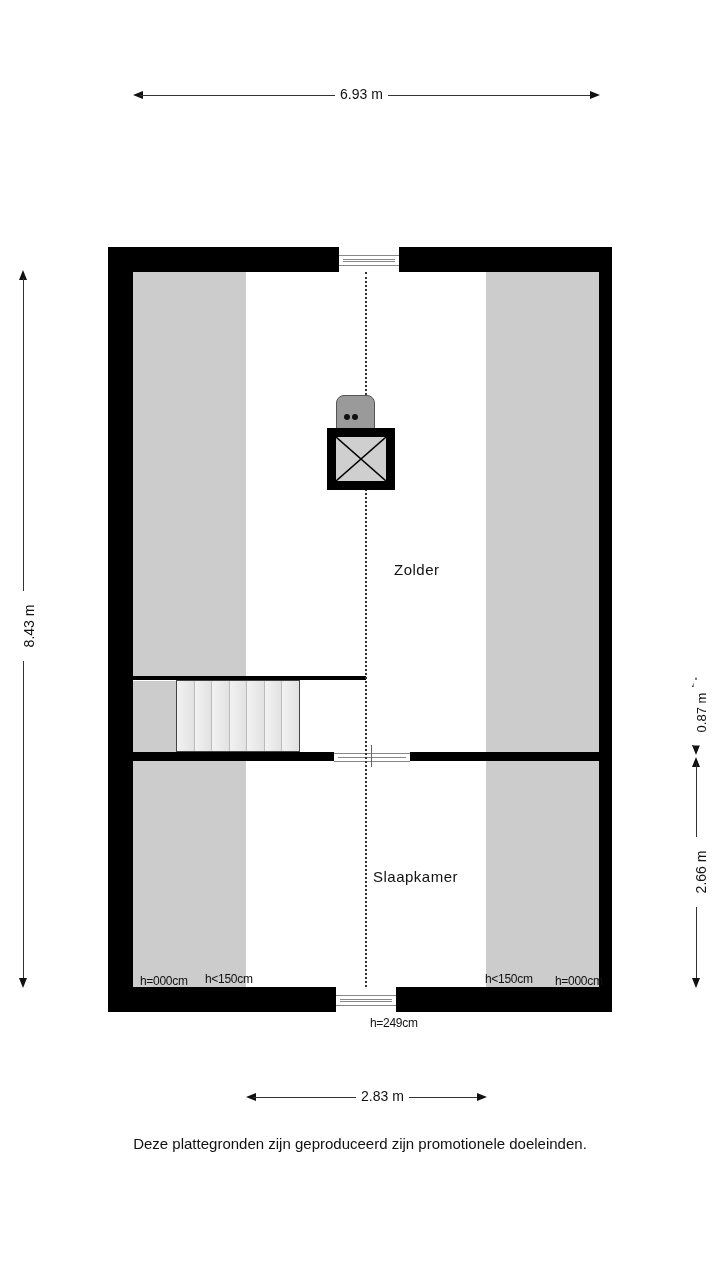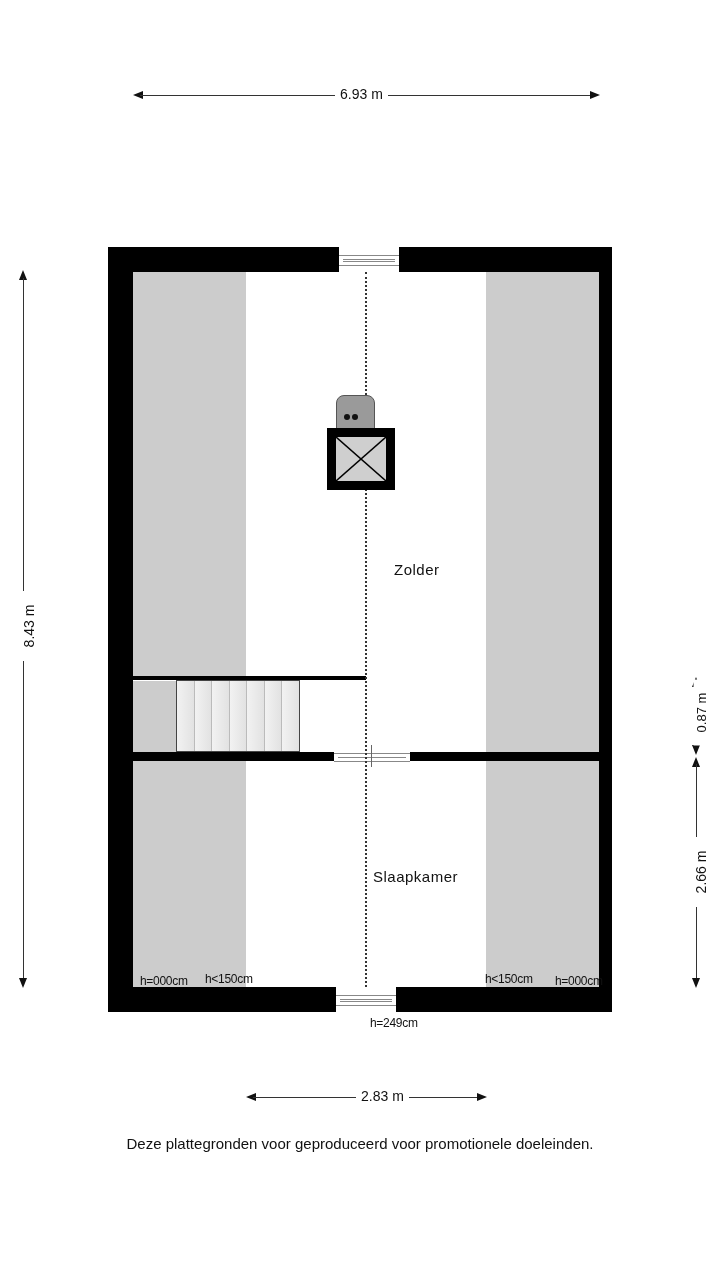--- a/index.html
+++ b/index.html
@@ -119,14 +119,14 @@
 </div>
 
 <div>
   <div class="arrow-l" style="left:246px; top:1093px;"></div>
   <div class="hline" style="left:253px; top:1097px; width:226px;"></div>
   <div class="arrow-r" style="left:477px; top:1093px;"></div>
   <div class="abs dimtext" style="left:348px; top:1088px;margin-left:8px;">2.83 m</div>
 </div>
 
 <div class="disclaimer" style="top:1134px;">
-  <div>Deze plattegronden voor geproduceerd voor promotionele doeleinden.</div>
+  <div>Deze plattegronden zijn geproduceerd zijn promotionele doeleinden.</div>
 </div>
 
 </body></html>

